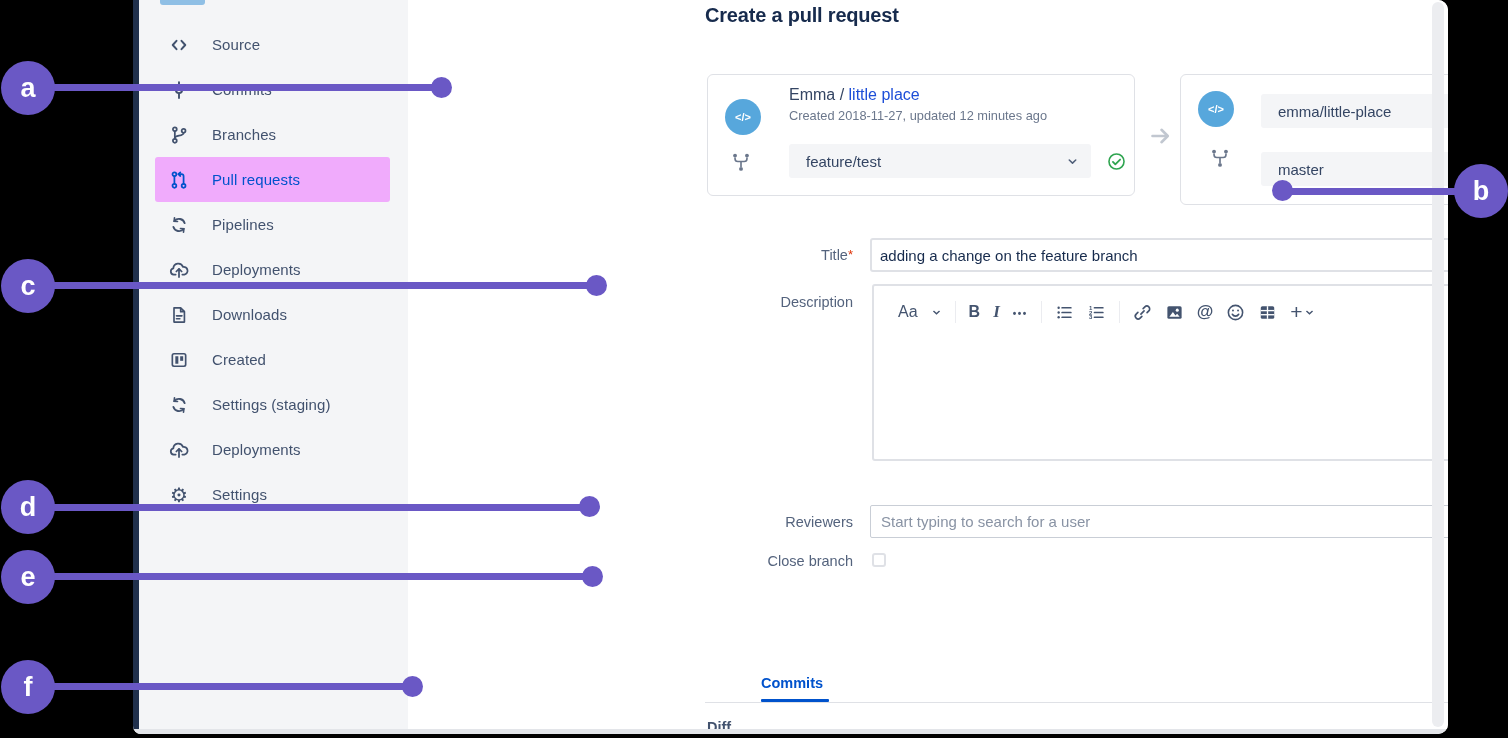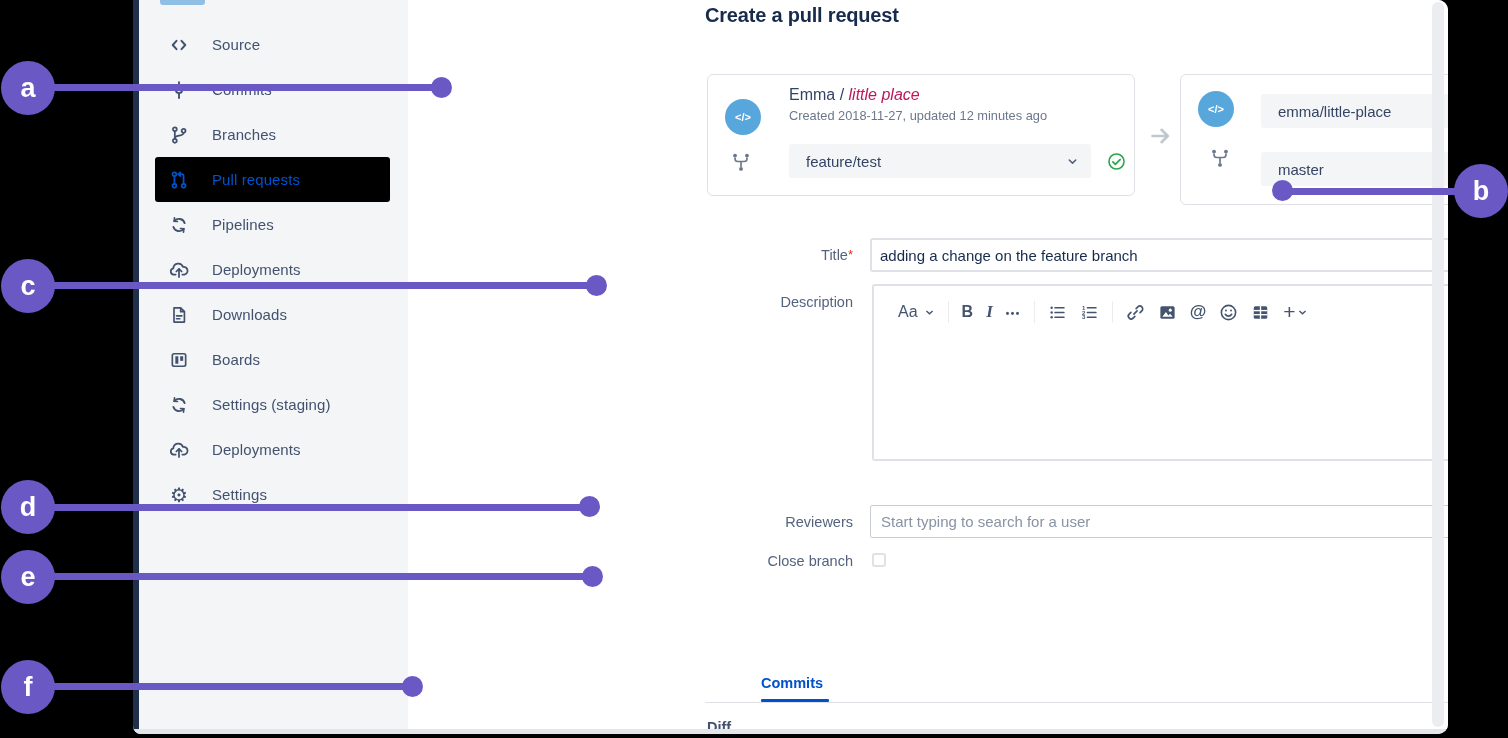--- a/index.html
+++ b/index.html
@@ -18,58 +18,58 @@
   
   .sidebar { position:absolute; left:6px; top:0; bottom:5px; width:269px; background:#F4F5F7; }
   .logo-remnant { position:absolute; left:21px; top:0; width:45px; height:5px;
     background:#8FBFE5; border-radius:0 0 3px 3px; }
   .nav { position:absolute; top:22px; left:0; right:0;text-align:center; }
   .nav-item { height:45px; display:flex; align-items:center; color:#42526E;
     font-size:15px; cursor:pointer; }
   .nav-item .nicon { width:22px; height:22px; margin-left:29px; display:flex;
     align-items:center; justify-content:center; flex:0 0 22px; }
   .nav-item .nlabel { margin-left:22px; letter-spacing:.1px; }
-  .nav-item.active { background:#000000; border-radius:3px; margin:0 18px 0 16px; }
+  .nav-item.active { background:#f0abfc; border-radius:3px; margin:0 18px 0 16px; }
   .nav-item.active .nicon { margin-left:13px; }
   .nav-item.active .nlabel { color:#0052CC; font-weight:400; }
   .gear-glyph { font-size:20px; color:#42526E; line-height:1; }
 
   
   .main { position:absolute; left:275px; top:0; right:0; bottom:5px; background:#fff; }
   .page-title { position:absolute; left:297px; top:4px; font-size:20px; font-weight:600;
     color:#172B4D; letter-spacing:-.2px; }
 
   .card { position:absolute; border:1px solid #DFE1E6; border-radius:6px; background:#fff; }
   .card.src { left:299px; top:74px; width:428px; height:122px; }
   .card.dst { left:772px; top:74px; width:442px; height:131px; }
   .avatar { position:absolute; width:36px; height:36px; border-radius:50%; background:#57A7DC;
     color:#fff; display:flex; align-items:center; justify-content:center;
     font-size:11px; font-weight:700; letter-spacing:0; }
   .repo-line { position:absolute; left:81px; top:11px; font-size:16px; color:#344563; }
-  .repo-link { color:#be185d; cursor:pointer;font-style:italic; }
+  .repo-link { color:#1d4ed8; cursor:pointer; }
   .repo-meta { position:absolute; left:81px; top:33px; font-size:12.8px; color:#6B778C; }
   .select { position:absolute; background:#F4F5F7; border-radius:3px; height:34px;
     display:flex; align-items:center; padding:0 12px 0 17px; cursor:pointer; }
   .select .sel-text { font-size:15px; color:#344563; flex:1; }
   .fork-wrap { position:absolute; width:22px; height:22px; }
   .check-wrap { position:absolute; width:19px; height:19px; }
   .flow-arrow { position:absolute; left:740px; top:124px; width:24px; height:24px; }
 
   .field-label { position:absolute; left:300px; width:145px; text-align:right;
     font-size:14.5px; color:#54637D; }
   .req { color:#DE350B; font-size:13px; vertical-align:top; }
   .title-input { position:absolute; left:462px; top:238px; width:737px; height:34px;
     border:2px solid #DFE1E6; border-radius:3px; font-size:15px; color:#172B4D;
     padding:0 34px 0 8px; font-family:"Liberation Sans",sans-serif; background:#fff; }
 
   .editor { position:absolute; left:464px; top:284px; width:735px; height:177px;
     border:2px solid #DFE1E6; border-radius:3px; background:#fff; }
   .toolbar { display:flex; align-items:center; height:30px; margin:11px 24px 0 24px; gap:13px; }
   .tb { display:flex; align-items:center; color:#44546F; cursor:pointer; }
-  .tb-aa { font-size:16px; font-weight:500; gap:6px; }
+  .tb-aa { font-size:16px; font-weight:500; gap:13px; }
   .tb-b { font-weight:700; font-size:16px; }
   .tb-i { font-family:"Liberation Serif",serif; font-style:italic; font-size:17px; font-weight:600; }
   .tb-more { font-size:10px; letter-spacing:1.5px; font-weight:700; padding-top:2px; }
   .tb-at { font-size:17px; font-weight:600; }
   .tb-plus { font-size:21px; font-weight:400; gap:1px; }
   .tb-sep { width:1px; height:22px; background:#EBECF0; }
 
   .reviewers-input { position:absolute; left:462px; top:505px; width:737px; height:33px;
     border:1px solid #C9CED6; border-radius:2px; font-size:15px; padding:0 10px;
     font-family:"Liberation Sans",sans-serif; color:#172B4D; }
@@ -200,21 +200,21 @@
       </div>
 
       <div class="nav-item">
         <span class="nicon">
           <svg width="20" height="20" viewBox="0 0 24 24">
               <rect x="4" y="4.5" width="16" height="15" rx="2" fill="none" stroke="#42526E" stroke-width="2"></rect>
               <rect x="7.6" y="7.5" width="3.6" height="9" fill="#42526E"></rect>
               <rect x="13.4" y="7.5" width="3.6" height="5.5" fill="#42526E"></rect>
             </svg>
         </span>
-        <span class="nlabel">Boards</span>
+        <span class="nlabel">Created</span>
       </div>
 
       <div class="nav-item">
         <span class="nicon">
           <svg width="20" height="20" viewBox="0 0 24 24" fill="none" stroke="#42526E" stroke-width="2.2" stroke-linecap="round">
               <path d="M18.8 9.8 A7.2 7.2 0 0 0 6.4 7.2"></path>
               <path d="M6.6 3.4 L6.2 7.4 L10.2 7.8" stroke-width="2"></path>
               <path d="M5.2 14.2 A7.2 7.2 0 0 0 17.6 16.8"></path>
               <path d="M17.4 20.6 L17.8 16.6 L13.8 16.2" stroke-width="2"></path>
             </svg>

